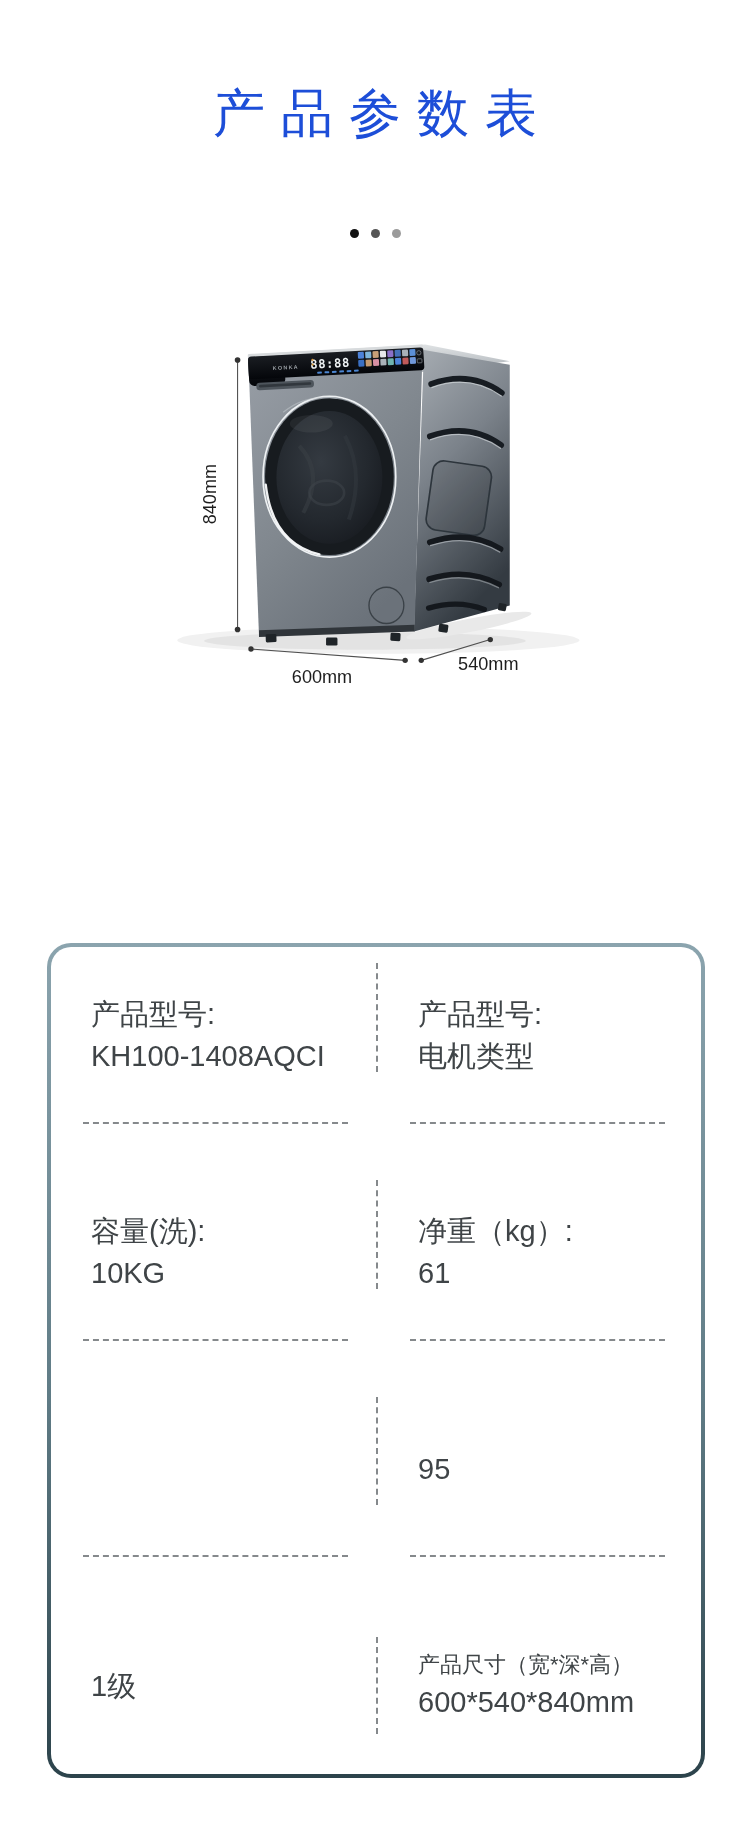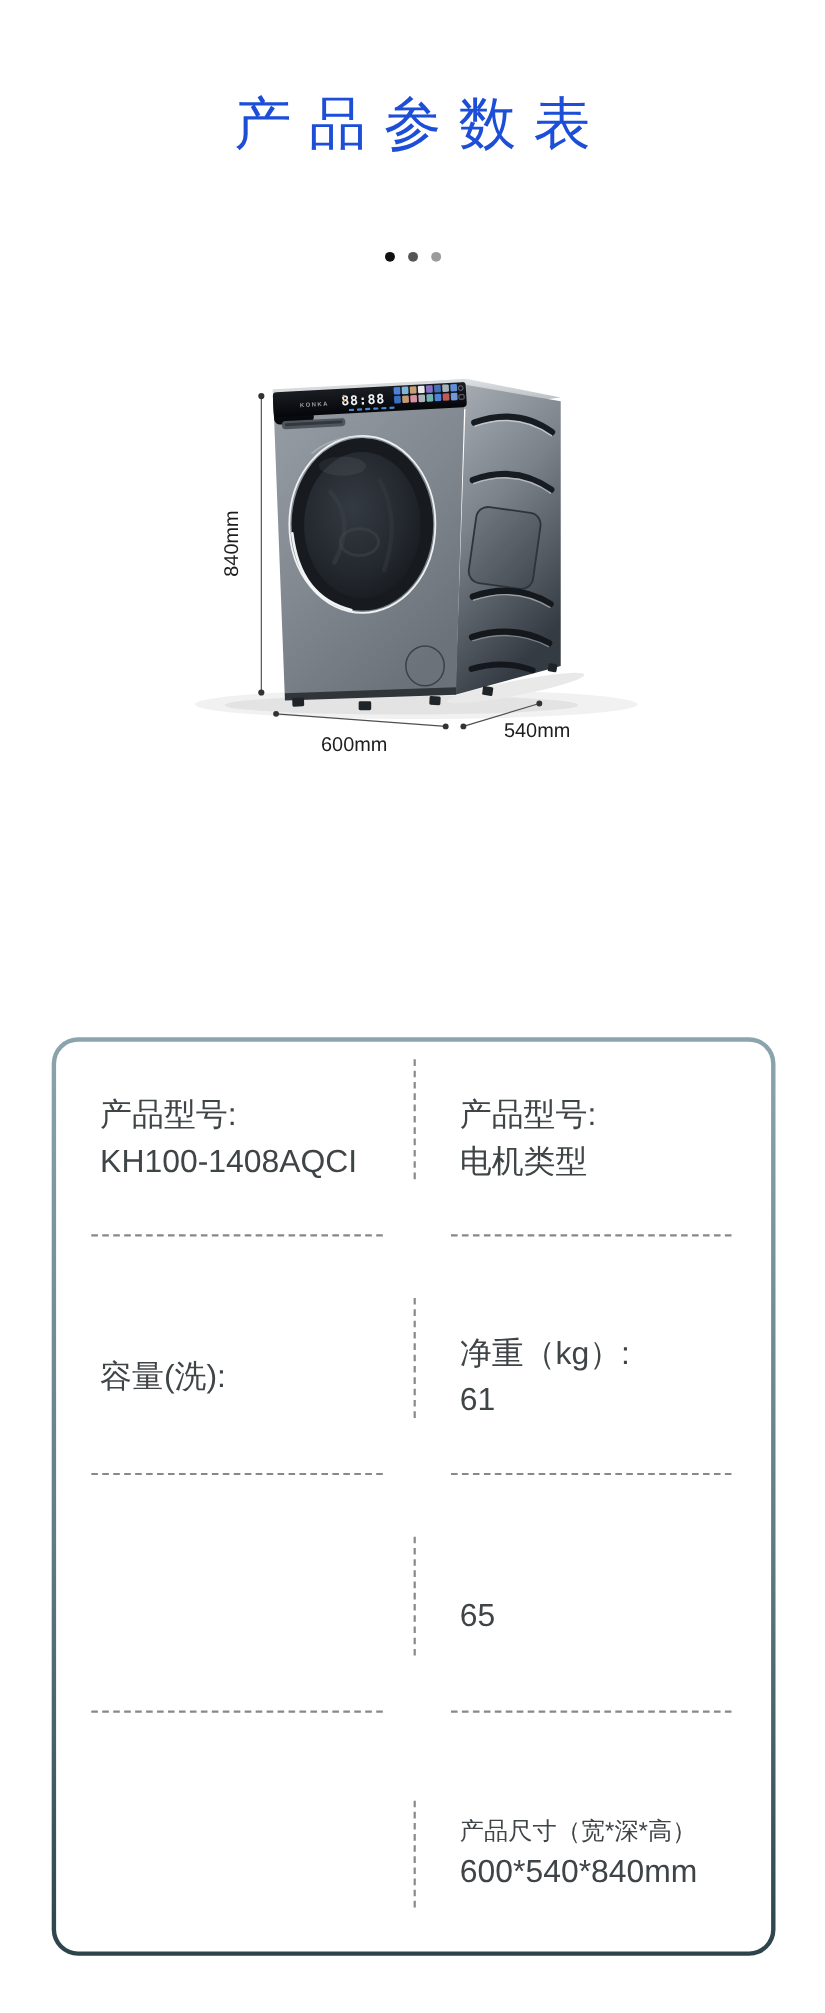--- a/index.html
+++ b/index.html
@@ -210,39 +210,41 @@
         <span class="vdivider"></span>
         <div class="cell right">
           <span class="lbl">产品型号:</span>
           <span class="val">电机类型</span>
         </div>
       </div>
 
       <div class="row">
         <div class="cell left">
           <span class="lbl">容量(洗):</span>
+          <span class="val">10KG</span>
         </div>
         <span class="vdivider"></span>
         <div class="cell right">
           <span class="lbl">净重（kg）:</span>
           <span class="val">61</span>
         </div>
       </div>
 
       <div class="row">
         <div class="cell left">
         </div>
         <span class="vdivider"></span>
         <div class="cell right">
-          <span class="val">65</span>
-        </div>
-      </div>
-
-      <div class="row">
-        <div class="cell left">
+          <span class="val">95</span>
+        </div>
+      </div>
+
+      <div class="row">
+        <div class="cell left">
+          <span class="val">1级</span>
         </div>
         <span class="vdivider"></span>
         <div class="cell right">
           <span class="lbl">产品尺寸（宽*深*高）</span>
           <span class="val">600*540*840mm</span>
         </div>
       </div>
 
     </div>
   </div>

